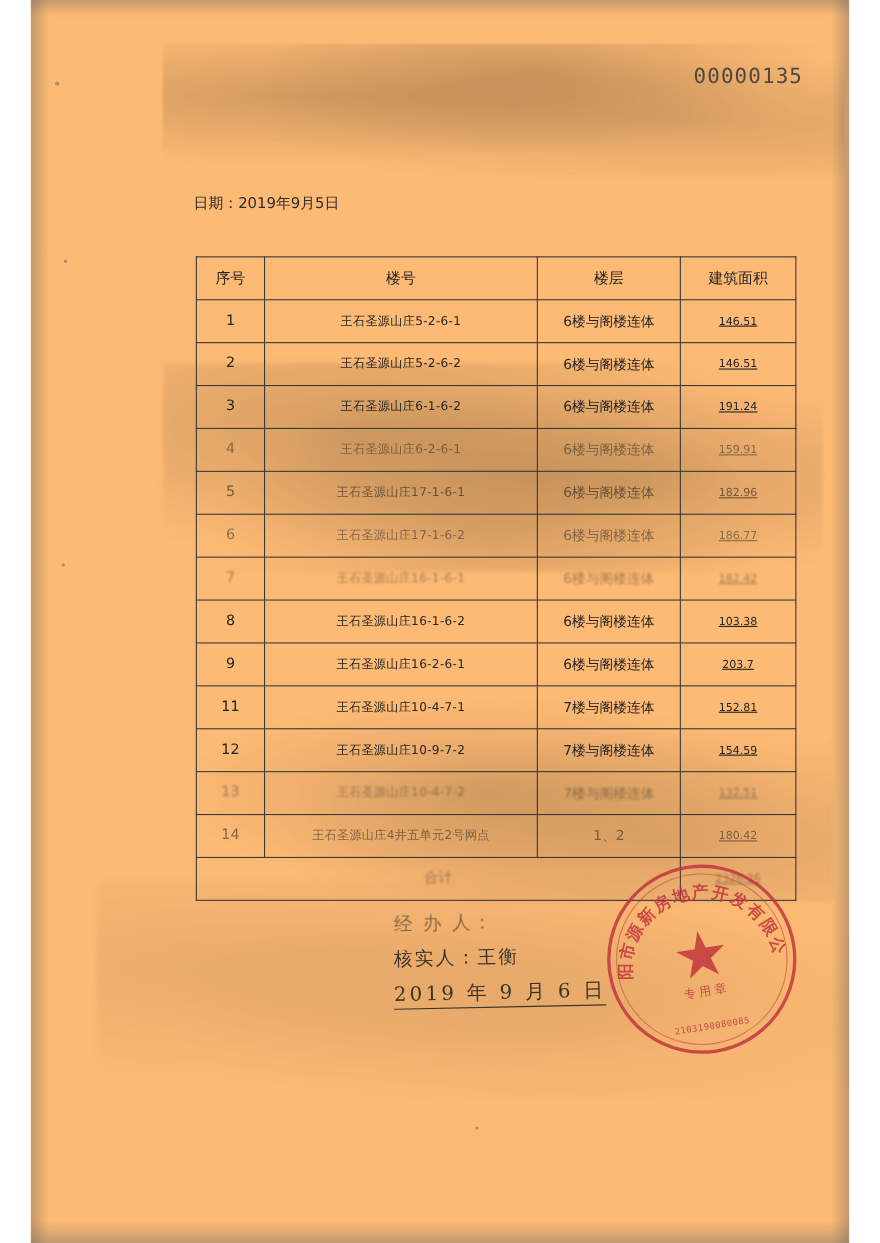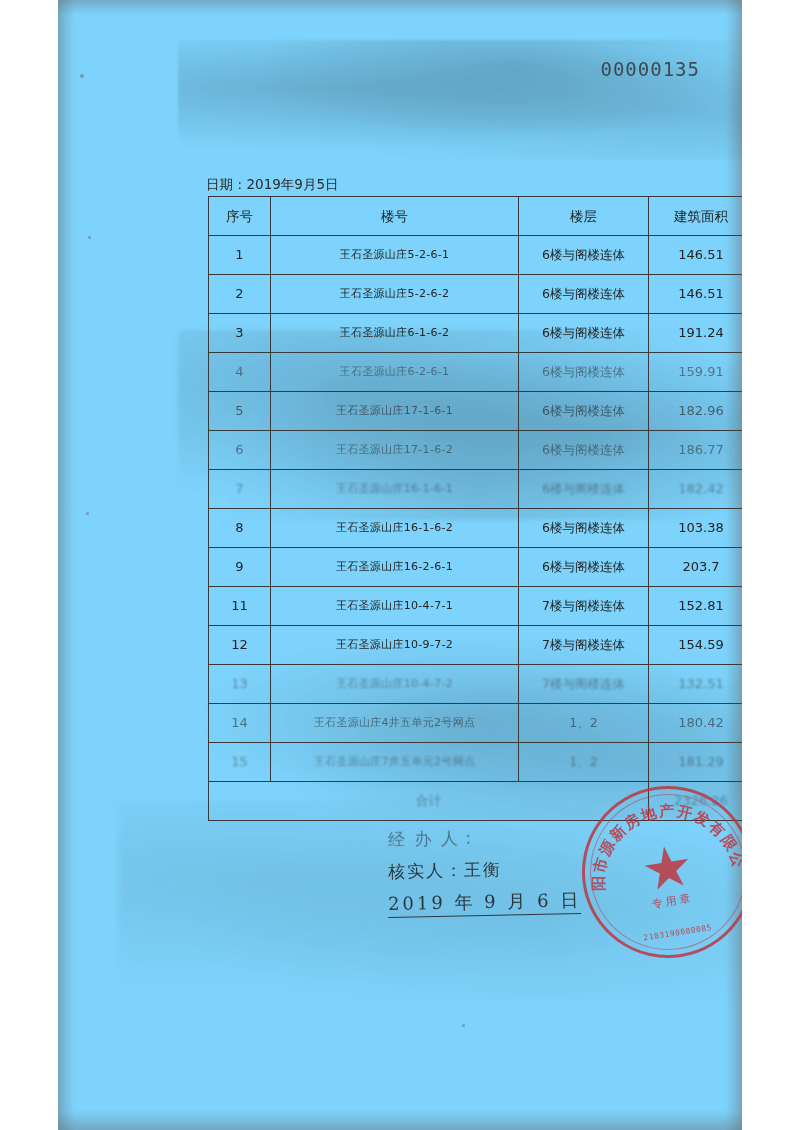--- a/index.html
+++ b/index.html
@@ -5,24 +5,24 @@
   html, body {
     margin: 0;
     padding: 0;
     background: #ffffff;
   }
   body {
     font-family: "DejaVu Sans", "Liberation Sans", sans-serif;
   }
   .page {
     position: relative;
-    width: 684px;
+    width: 744px;
     height: 1130px;
     margin: 0 auto;
-    background: #7dd3fc;
+    background: #fdba74;
     overflow: hidden;
   }
   
   .paper-edge {
     position: absolute;
     inset: 0;
     box-shadow: inset 0 0 18px rgba(120,120,120,0.25);
     pointer-events: none;
   }
   .edge-left { position:absolute; left:0; top:0; width:16px; height:100%;
@@ -117,41 +117,42 @@
     left: 150px;
     top: 196px;
     width: 545px;
   }
   table.houses {
     border-collapse: collapse;
     width: 100%;
     table-layout: fixed;
     font-size: 13px;
     color: #242424;
+    margin-top: 37px;
   }
   table.houses th, table.houses td {
     border: 1px solid #3a3a3a;
     text-align: center;
     padding: 0;
     height: 38px;
     font-weight: normal;
     line-height: 1.1;
   }
   table.houses th {
     font-size: 13.5px;
   }
   col.c-idx { width: 62px; }
   col.c-bldg { width: 248px; }
   col.c-floor { width: 130px; }
   col.c-area { width: 105px; }
 
   .cell-idx { font-size: 13px; }
   .cell-bldg { font-size: 11px; letter-spacing: .3px; }
   .cell-floor { font-size: 12.5px; }
-  .cell-area { font-size: 13px; font-family: "DejaVu Sans", sans-serif; }
+  .cell-area { font-size: 10px; font-family: "DejaVu Sans", sans-serif; text-decoration: underline; }
 
   
   tr.f1 td { opacity: .62; filter: blur(0.5px); }
   tr.f2 td { opacity: .5; filter: blur(0.7px); }
   tr.f3 td { opacity: .42; filter: blur(0.9px); }
   tr.f4 td { opacity: .55; filter: blur(0.6px); }
 
   
   .hand-block {
     position: absolute;
@@ -358,26 +359,20 @@
           <td class="cell-idx">13</td>
           <td class="cell-bldg">王石圣源山庄10-4-7-2</td>
           <td class="cell-floor">7楼与阁楼连体</td>
           <td class="cell-area">132.51</td>
         </tr>
         <tr class="f4">
           <td class="cell-idx">14</td>
           <td class="cell-bldg">王石圣源山庄4井五单元2号网点</td>
           <td class="cell-floor">1、2</td>
           <td class="cell-area">180.42</td>
-        </tr>
-        <tr class="f3">
-          <td class="cell-idx">15</td>
-          <td class="cell-bldg">王石圣源山庄7井五单元2号网点</td>
-          <td class="cell-floor">1、2</td>
-          <td class="cell-area">181.29</td>
         </tr>
         <tr class="f3">
           <td colspan="3">合计</td>
           <td class="cell-area">2326.26</td>
         </tr>
       </tbody>
     </table>
   </div>
 
   <div class="hand-block">

